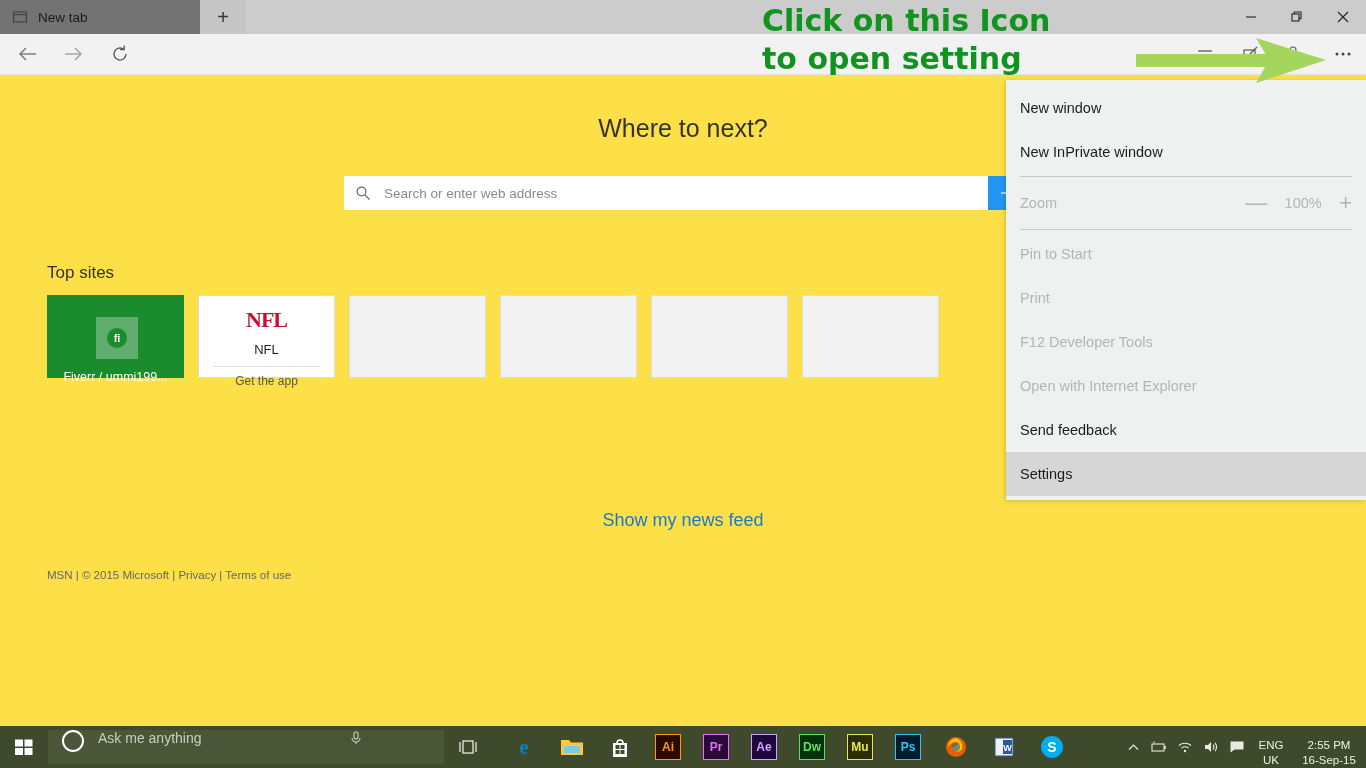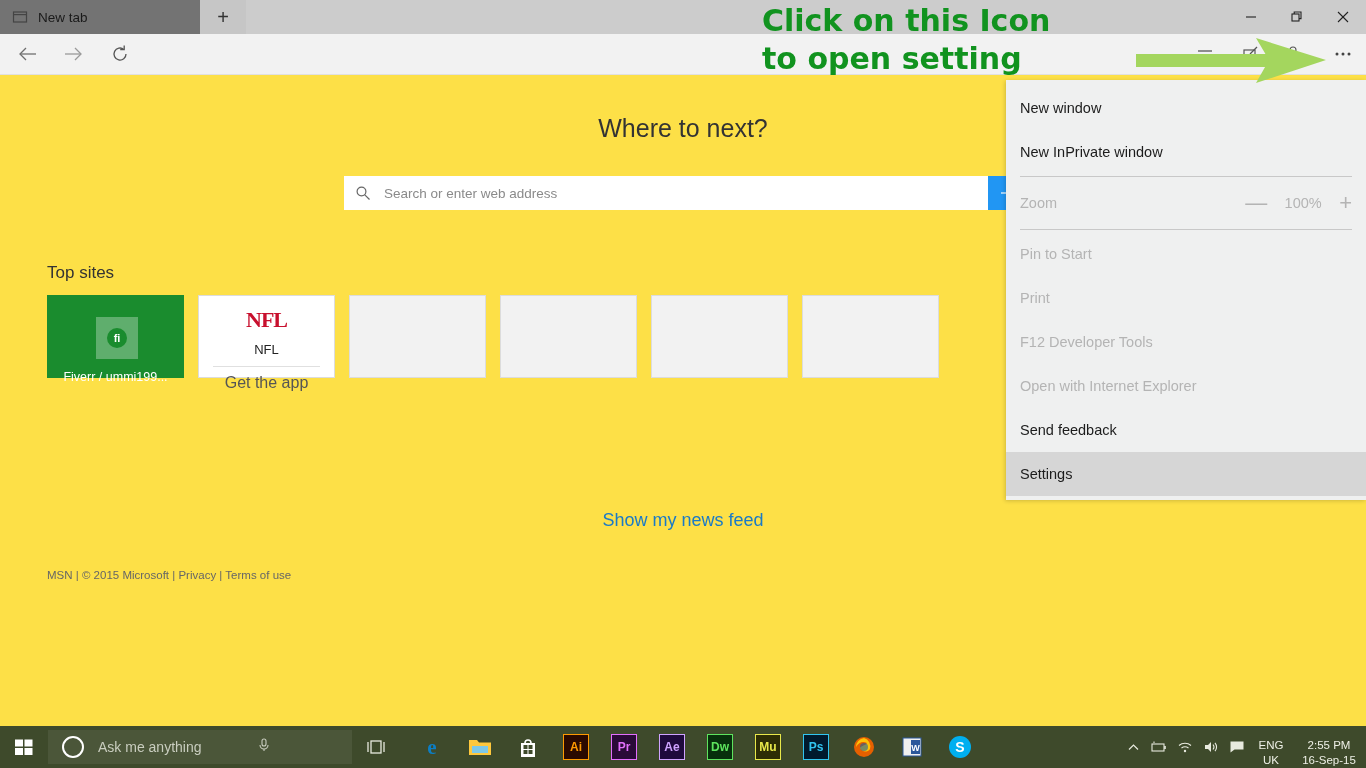--- a/index.html
+++ b/index.html
@@ -118,21 +118,21 @@
   }
   .nfl-name {
     position: absolute; top: 46px; width: 100%; text-align: center;
     color: #222; font-size: 13px;
   }
   .nfl-div {
     position: absolute; top: 70px; left: 14px; width: 107px; height: 1px; background: #e0e0e0;
   }
   .nfl-getapp {
     position: absolute; top: 78px; width: 100%; text-align: center;
-    color: #555; font-size: 16px; cursor: pointer;
+    color: #555; font-size: 12px; cursor: pointer;
   }
 
   .newsfeed {
     position: absolute; left: 0; top: 435px; width: 1366px; text-align: center;
     color: #1a7ac7; font-size: 18px; cursor: pointer;
   }
   .msnfooter {
     position: absolute; left: 47px; top: 494px; font-size: 11.5px; color: #666;
   }
   .msnfooter a { color: #666; text-decoration: none; cursor: pointer; }
@@ -169,22 +169,22 @@
   
   .taskbar {
     position: absolute; left: 0; top: 726px; width: 1366px; height: 42px;
     background: #3e4a2b; display: flex; align-items: center;
   }
   .start-btn {
     width: 48px; height: 42px; display: flex; align-items: center; justify-content: center;
     cursor: pointer;
   }
   .cortana {
-    width: 304px; height: 34px; background: rgba(255,255,255,0.07);
-    display: flex; align-items: center; position: relative; cursor: text;
+    width: 396px; height: 34px; background: rgba(255,255,255,0.07);
+    display: flex; position: relative; cursor: text;
   }
   .cortana-ring {
     margin-left: 14px; width: 18px; height: 18px; border-radius: 50%;
     border: 2.5px solid #ffffff;
   }
   .cortana-text { margin-left: 14px; color: #c9cdbf; font-size: 14px; }
   .cortana-mic { position: absolute; right: 80px; color: #c9cdbf; }
   .taskview { width: 48px; display: flex; align-items: center; justify-content: center; cursor: pointer; }
   .tb-apps { display: flex; align-items: center; margin-left: 8px; gap: 0px; }
   .tb-app {

